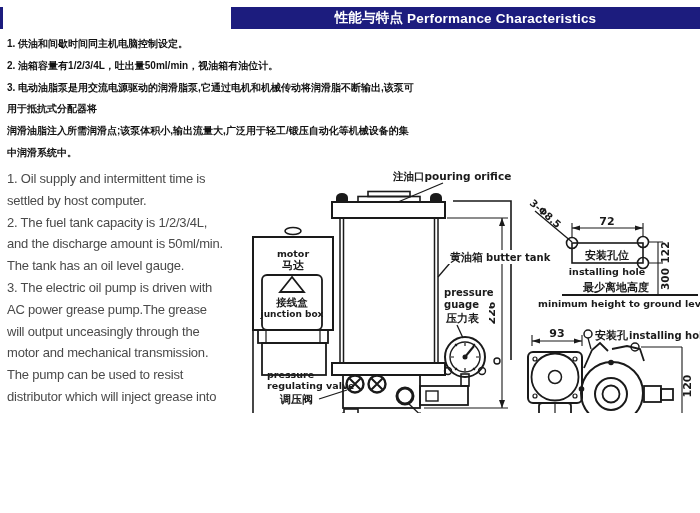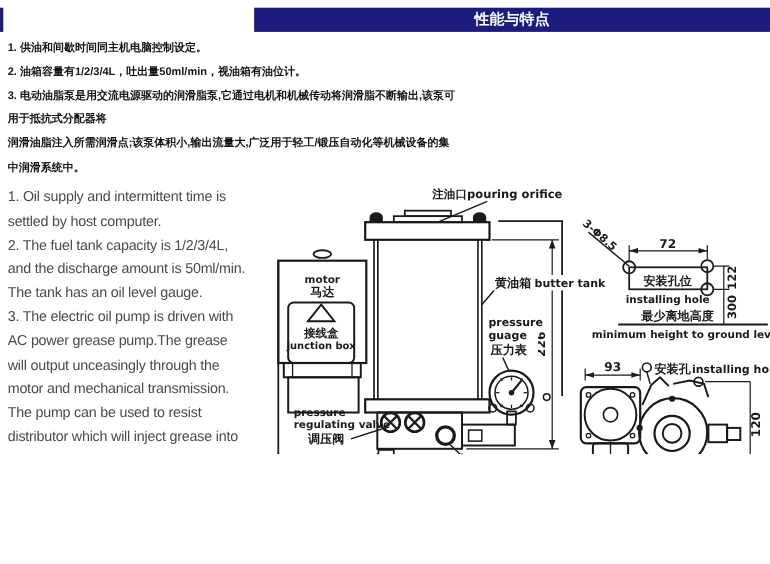--- a/index.html
+++ b/index.html
@@ -23,20 +23,21 @@
 </style>
 </head>
 <body>
 
 <div class="page">
 
   <div class="hdr-sliver"></div>
 
   <div class="hdr">
     <span>性能与特点</span>
+      <span style="white-space:pre;"> Performance Characteristics</span>
   </div>
 
   <div class="zh">1. 供油和间歇时间同主机电脑控制设定。
 2. 油箱容量有1/2/3/4L，吐出量50ml/min，视油箱有油位计。
 3. 电动油脂泵是用交流电源驱动的润滑脂泵,它通过电机和机械传动将润滑脂不断输出,该泵可
 用于抵抗式分配器将
 润滑油脂注入所需润滑点;该泵体积小,输出流量大,广泛用于轻工/锻压自动化等机械设备的集
 中润滑系统中。</div>
 
   <div class="en">1. Oil supply and intermittent time is

